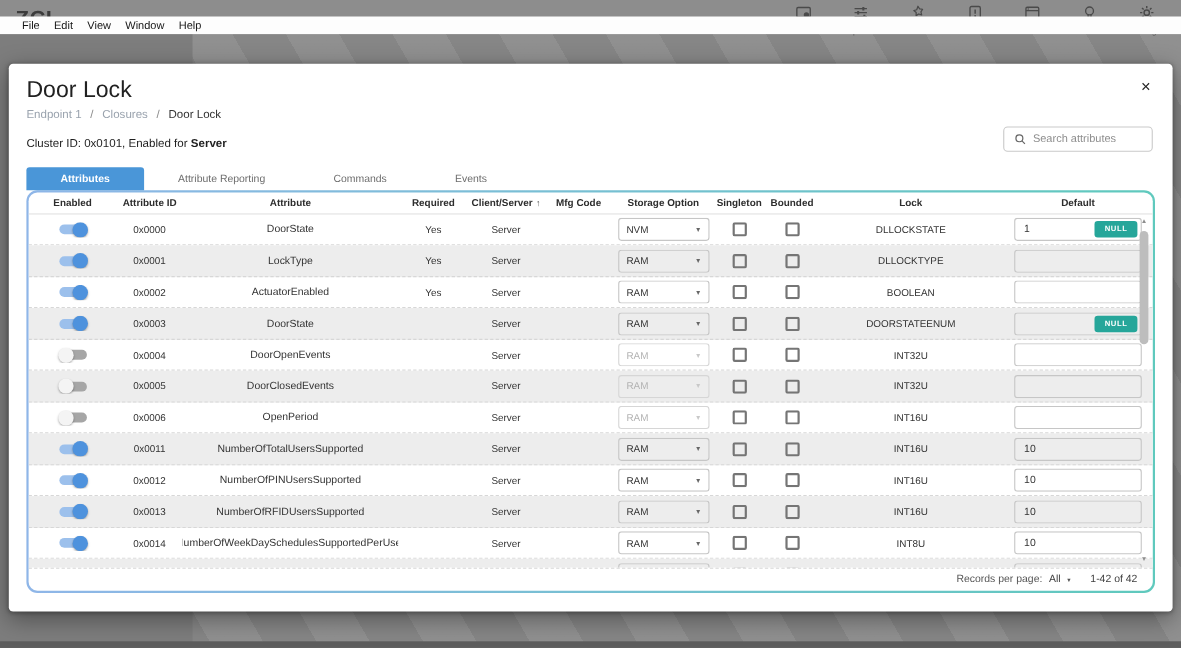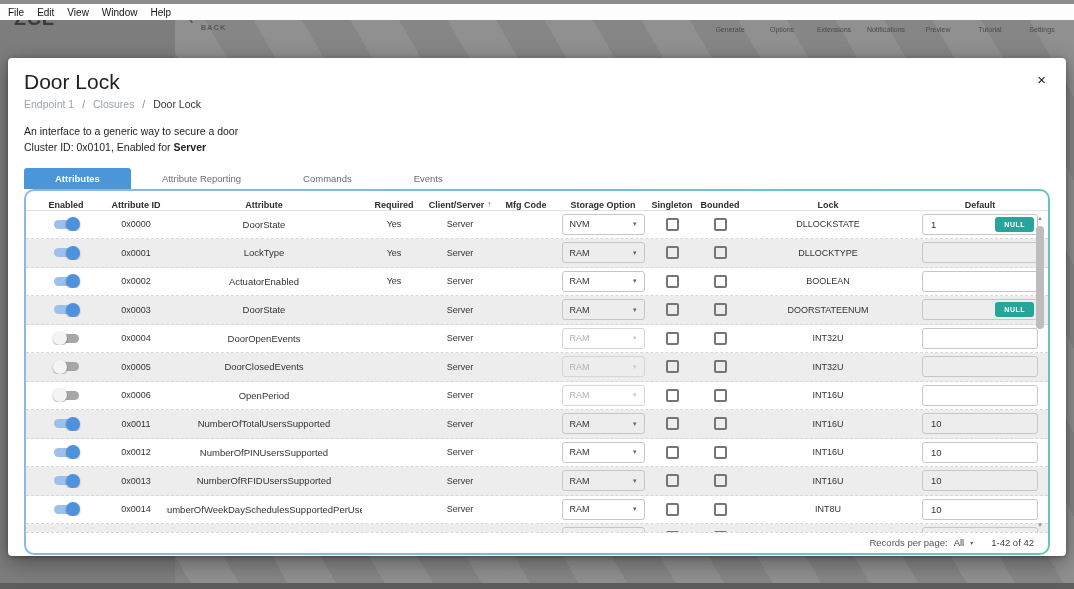--- a/index.html
+++ b/index.html
@@ -9,22 +9,22 @@
 
   
   .backdrop { position:absolute; inset:0; }
   .stripes { position:absolute; left:0; top:16px; right:0; bottom:0;
     background:#8a8a8a;
     background-image:repeating-linear-gradient(60deg, rgba(255,255,255,.05) 0 42px, rgba(0,0,0,.03) 42px 84px);}
   .side-col { position:absolute; left:0; top:16px; width:175px; bottom:0; background:#7d7d7d; }
   .bottom-bar { position:absolute; left:0; bottom:0; right:0; height:6px; background:#5d5d5d; }
 
   
-  .menubar { position:absolute; left:0; top:4px; right:0; height:16px; background:#fdfdfd;
-    display:flex; align-items:center; gap:13px; padding-left:8px; font-size:10px; color:#151515; z-index:5;}
+  .menubar { position:absolute; left:0; top:15px; right:0; height:16px; background:#fdfdfd;
+    display:flex; align-items:center; gap:13px; padding-left:20px; font-size:10px; color:#151515; z-index:5;}
   .menubar span { cursor:default; }
 
   
   .appheader { position:absolute; left:0; top:1px; right:0; height:35px; z-index:2;
     display:flex; align-items:center;justify-content:center; }
   .logo { width:175px; padding-left:14px; font-size:20px; font-weight:bold; color:#3c3c3c; letter-spacing:.5px;}
   .backbtn { display:flex; align-items:center; gap:7px; margin-left:14px; color:#585858; cursor:pointer;}
   .backbtn .chev { font-size:14px; font-weight:bold; line-height:1;}
   .backbtn .blabel { font-size:7.5px; font-weight:bold; letter-spacing:1px;margin-top:17px;}
   .toolbar { margin-left:auto; display:flex; gap:8px; padding-right:10px;}
@@ -57,21 +57,21 @@
   
   .tbl-border { margin:0 16px; padding:2px; border-radius:10px;
      background:linear-gradient(90deg,#8fb6e8,#5fc9bd); }
   .tbl { background:#fff; border-radius:8px; overflow:hidden; }
 
   .trow { display:flex; align-items:center; }
   .cell { display:flex; align-items:center; justify-content:center; flex:none; overflow:hidden;}
   .c0{width:80px}.c1{width:60px}.c2{width:196px}.c3{width:64px}.c4{width:68px}
   .c5{width:64px}.c6{width:90px}.c7{width:48px}.c8{width:48px}.c9{width:168px}.c10{width:136px}
 
-  .thead { height:20px; border-bottom:1px solid #e2e2e2; font-size:9px; font-weight:bold; color:#2d2d2d;align-items:flex-end;}
+  .thead { height:20px; border-bottom:1px solid #e2e2e2; font-size:9px; font-weight:bold; color:#2d2d2d;}
   .sortarrow { font-size:8px; margin-left:3px; color:#555; font-weight:normal;}
 
   .tscroll { position:relative; height:321px; overflow:hidden; }
   .drow { height:28.5px; border-bottom:1px dashed #d7d7d7; font-size:9px; color:#333;}
   .drow.alt { background:#ededed; }
   .attrname { font-size:9.5px; }
 
   .toggle { position:relative; width:27px; height:14px; cursor:pointer; flex:none;}
   .toggle .track { position:absolute; left:1px; top:2.5px; width:25px; height:9px; border-radius:5px;}
   .toggle .thumb { position:absolute; top:0; width:14px; height:14px; border-radius:50%;
@@ -186,24 +186,30 @@
   <div class="crumbs">
     <span>Endpoint 1</span>
     <span class="sep">/</span>
     <span>Closures</span>
     <span class="sep">/</span>
     <span class="current">Door Lock</span>
   </div>
   <div class="close-x">×</div>
 
   <div class="desc">
-    <div>An interface to a generic way to secure a door</div>
     <div><span>Cluster ID: 0x0101, Enabled for </span><b>Server</b></div>
   </div>
 
+  <div class="searchbox">
+    <svg viewBox="0 0 14 14">
+      <circle cx="6" cy="6" r="4" fill="none" stroke="#666" stroke-width="1.4"></circle>
+      <path d="M9 9l3.4 3.4" stroke="#666" stroke-width="1.4"></path>
+    </svg>
+    <input type="text" placeholder="Search attributes" style="">
+  </div>
 
   <div class="tabs">
       <div class="tab active">Attributes</div>
       <div class="tab">Attribute Reporting</div>
       <div class="tab">Commands</div>
       <div class="tab">Events</div>
     </div>
 
   <div class="tbl-border">
     <div class="tbl">

